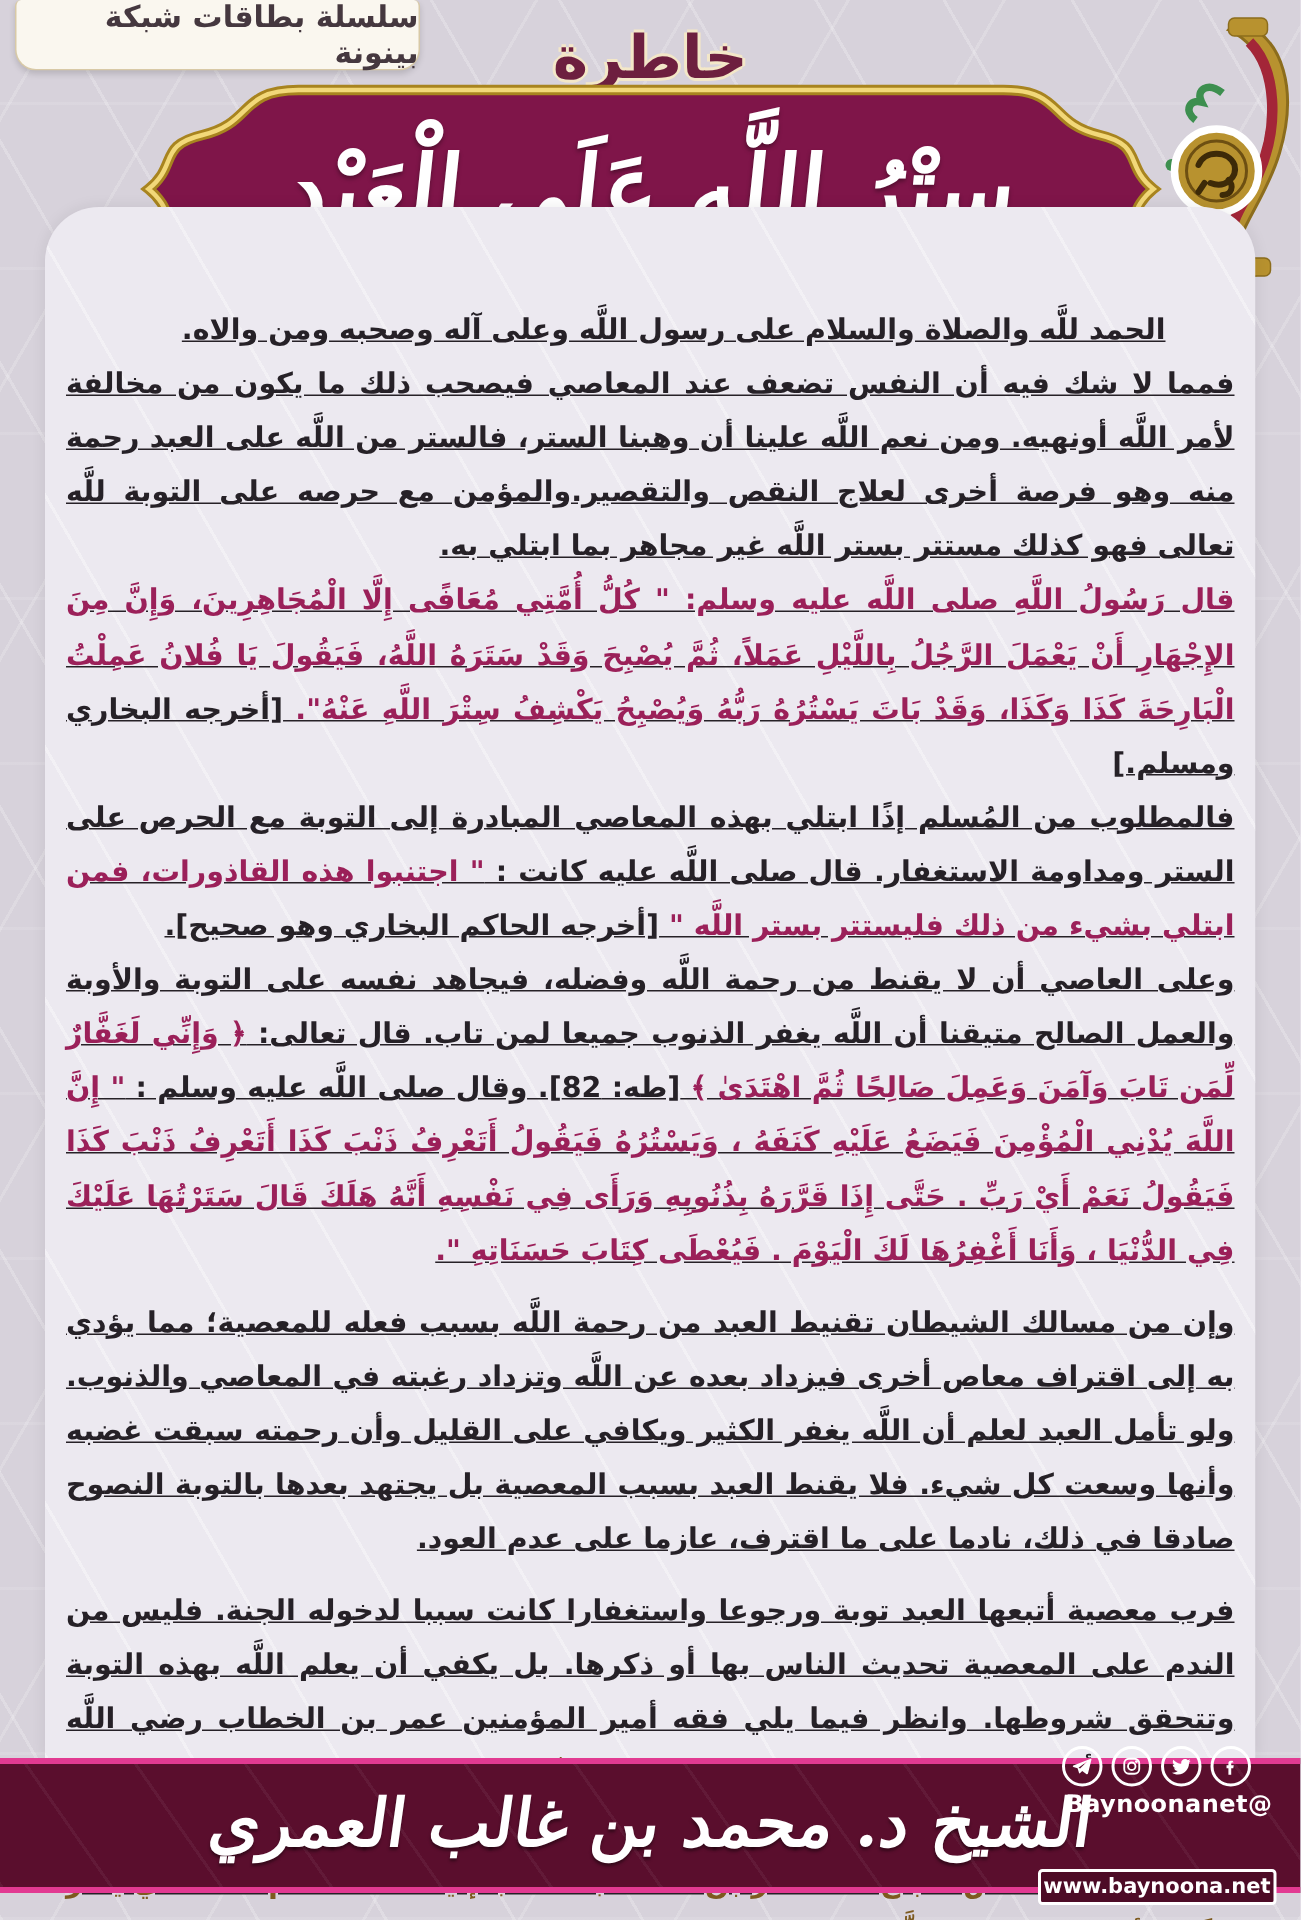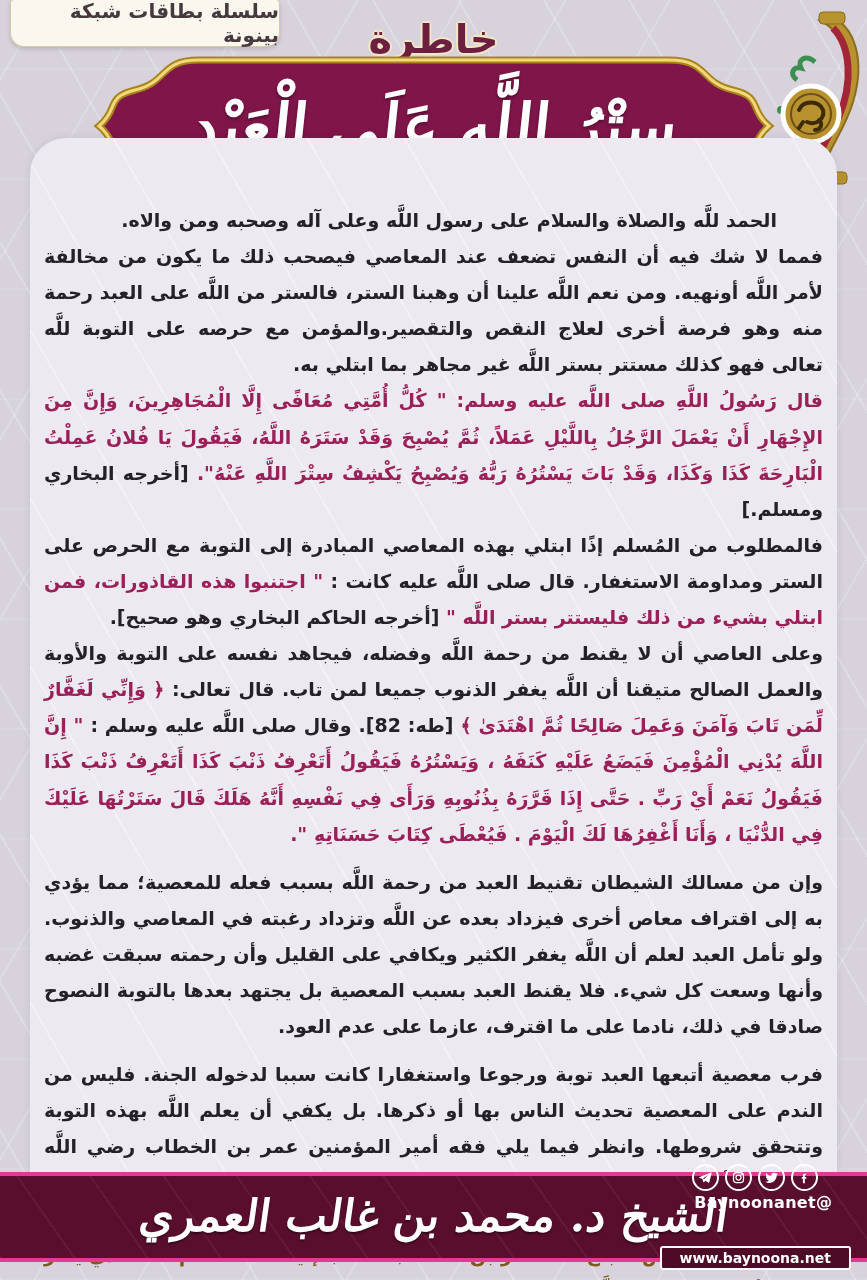--- a/index.html
+++ b/index.html
@@ -43,21 +43,21 @@
     position:absolute;left:30px;top:138px;width:807px;height:1034px;
     background:#ece9f0;border-radius:36px 36px 0 0;
     background-image:repeating-linear-gradient(60deg, rgba(255,255,255,.35) 0 2px, transparent 2px 84px);
     box-shadow:0 0 10px rgba(0,0,0,.08);
   }
   .body-text{
     position:absolute;left:14px;right:14px;top:64px;
     font-size:19px;line-height:1.9;font-weight:bold;
     text-align:justify;color:#262127;
   }
-  .body-text p{margin:0;}
+  .body-text p{margin:0;text-decoration:underline;}
   .p-first{text-indent:46px;}
   .gap-sm{margin-top:12px !important;}
   .tone-dark{color:#262127;}
   .tone-maroon{color:#9b2059;}
   .tone-brown{color:#7d5a1f;}
   
   .footer{
     position:absolute;left:0;top:1172px;width:867px;height:90px;
     background:#5a0e2d;
     border-top:4px solid #e23a92;border-bottom:4px solid #e23a92;
@@ -67,21 +67,21 @@
   }
   .social-block{margin-right:16px;display:flex;flex-direction:column;align-items:center;gap:2px;z-index:2;}
   .social-icons{display:flex;gap:6px;}
   .social-circle{
     width:27px;height:27px;border:2px solid #fff;border-radius:50%;
     display:flex;align-items:center;justify-content:center;box-sizing:border-box;cursor:pointer;
   }
   .handle{color:#fff;font-weight:bold;font-size:16px;letter-spacing:.3px;cursor:pointer;padding-left:16px;}
   .website{
     color:#fff;font-weight:bold;font-size:14px;border:2px solid #fff;border-radius:3px;
-    padding:0 18px;line-height:20px;cursor:pointer;background:#4d0b26;margin-top:32px;
+    padding:0 2px;line-height:20px;cursor:pointer;background:#4d0b26;margin-top:32px;
   }
   .signature{
     position:absolute;left:50%;top:50%;transform:translate(-50%,-52%) skewX(-8deg);
     font-family:"DejaVu Serif","Liberation Serif",serif;
     font-size:44px;font-weight:bold;color:#fff;white-space:nowrap;
     text-shadow:0 2px 2px rgba(0,0,0,.4);
   }
 </style>
 </head>
 <body>

